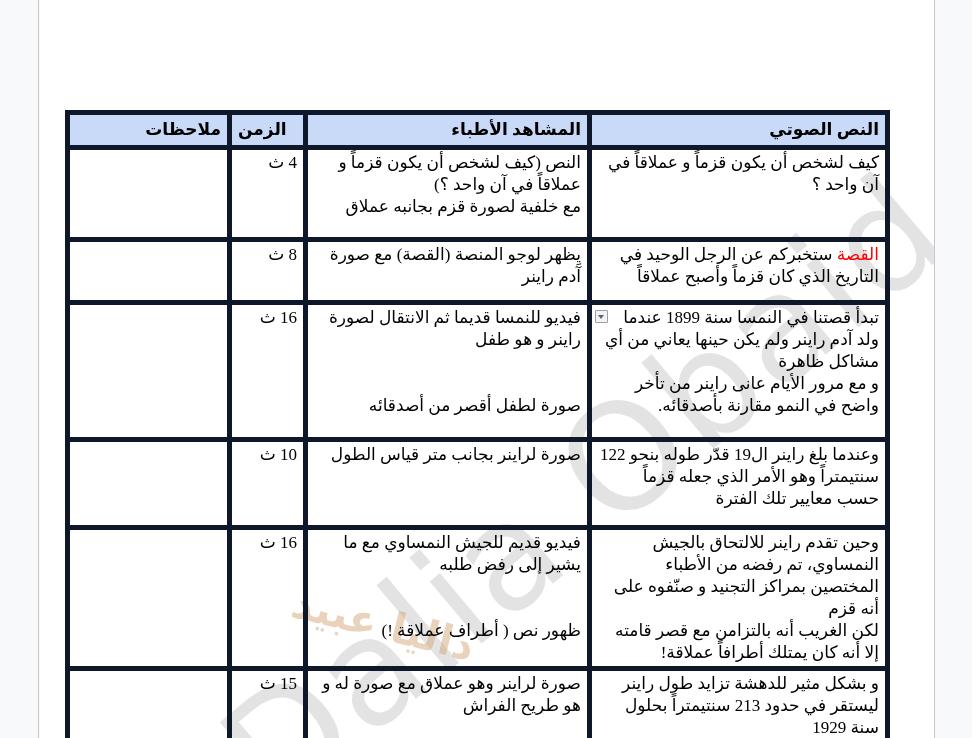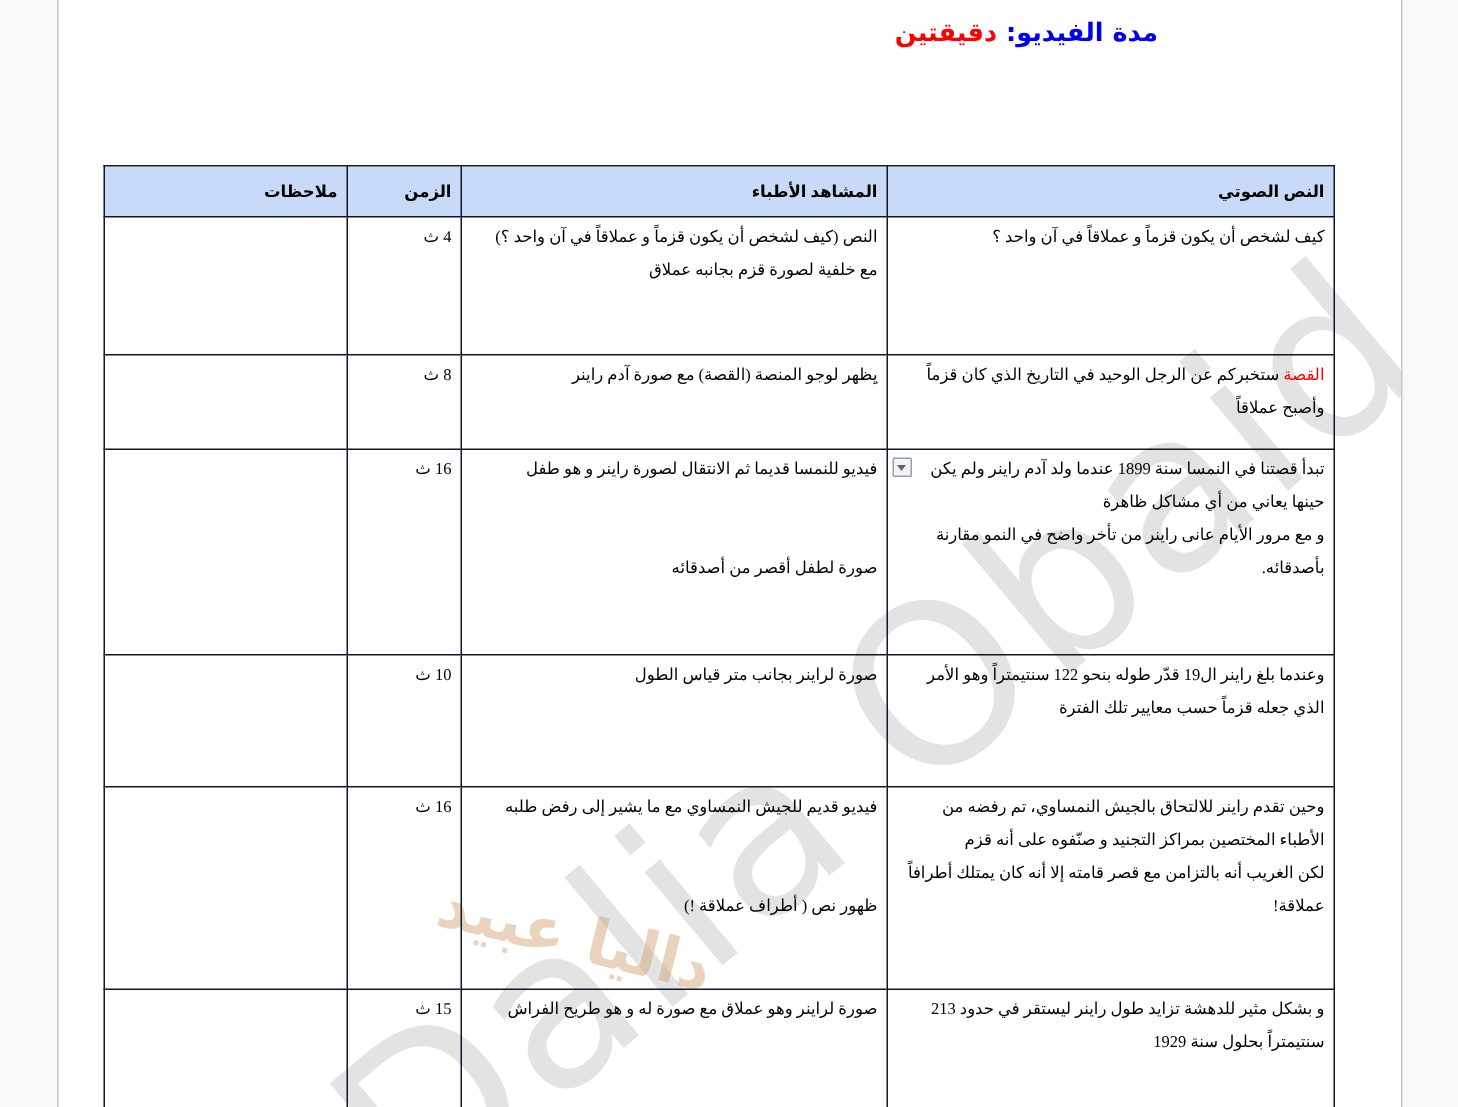--- a/index.html
+++ b/index.html
@@ -25,25 +25,25 @@
 
   
   .titles{position:absolute;top:5px;right:162px;z-index:3;direction:rtl;text-align:right;
     font-family:"DejaVu Sans","Liberation Sans",sans-serif;font-weight:bold;font-size:17px;line-height:35px}
   .t-label{color:var(--title-blue)}
   .t-value{color:var(--value-red)}
 
   
   table.stable{position:absolute;right:44px;top:110px;z-index:3;direction:rtl;
     border-collapse:collapse;table-layout:fixed;width:820px;background:transparent}
-  .stable th,.stable td{border:1px solid #0f172a;vertical-align:top;padding:2px 6px;
-    font-size:11px;line-height:22px;overflow:hidden}
+  .stable th,.stable td{border:5px solid #0f172a;vertical-align:top;padding:2px 6px;
+    font-size:17px;line-height:22px;overflow:hidden}
   .stable th{background:var(--header-bg);font-weight:bold;text-align:right;height:34px;
     vertical-align:middle;padding:4px 6px}
-  .stable th.c{text-align:right}
+  .stable th.c{text-align:left}
   td.audio,td.visual{white-space:pre-line}
   td.audio{position:relative}
   td.audio.center,td.visual{}
   td.audio.right{}
   td.time{text-align:right}
   .redword{color:var(--value-red);font-weight:normal}
   .marker{position:absolute;left:3px;top:5px;width:13px;height:13px;background:#f1f3f4;
     border:1px solid #9aa0a6;border-radius:1px}
   .marker::after{content:"";position:absolute;left:2px;top:4px;border:3.5px solid transparent;
     border-top:4.5px solid #5f6368}
@@ -53,24 +53,20 @@
 
 <div class="stage">
   <div class="gutter left"></div>
   <div class="gutter right"></div>
 
   <div class="page">
     <div class="wm-en">Dalia Obaid</div>
     <div class="wm-ar">داليا عبيد</div>
 
     <div class="titles">
-      <div>
-        <span class="t-label">مدة الفيديو:</span>
-        <span class="t-value">دقيقتين</span>
-      </div>
     </div>
 
     <table class="stable" dir="rtl">
       <colgroup>
         <col style="width:298px">
           <col style="width:284px">
           <col style="width:76px">
           <col style="width:162px">
       </colgroup>
       <thead>

